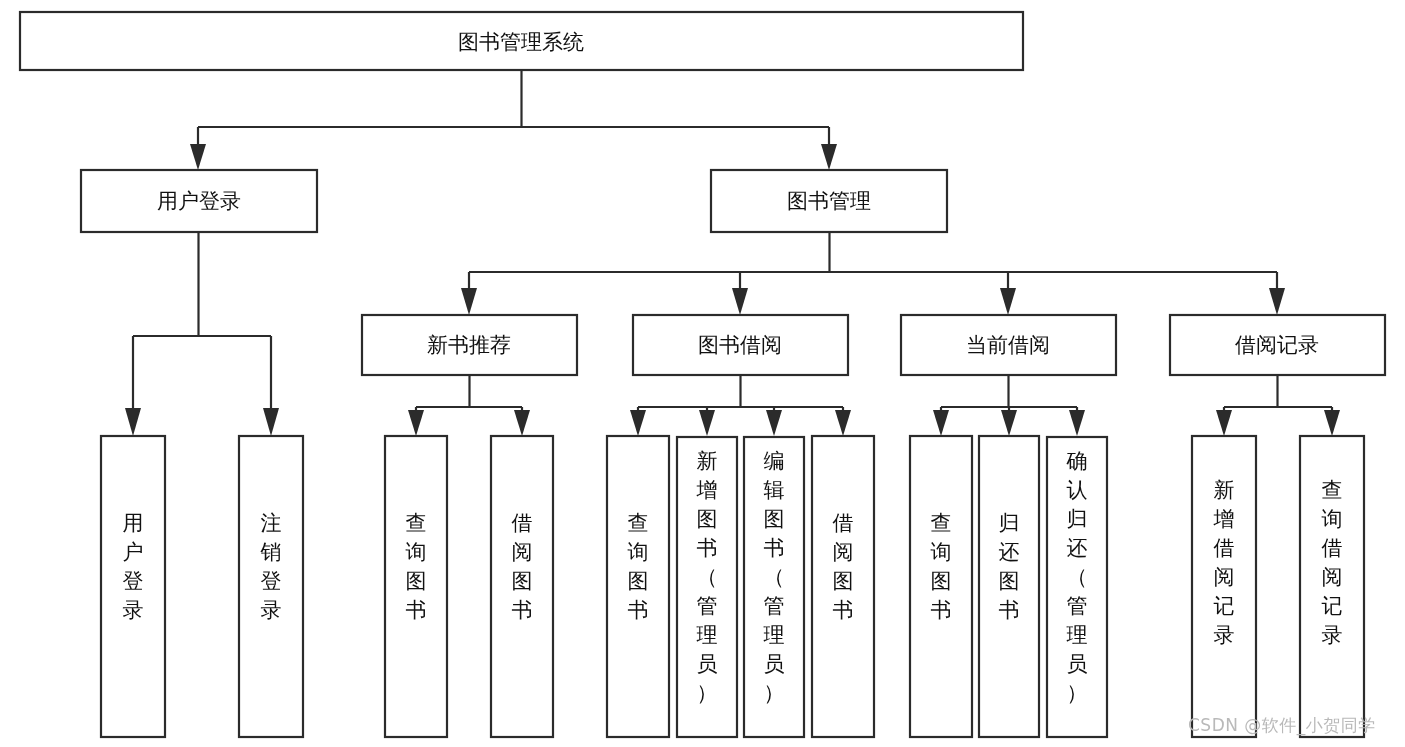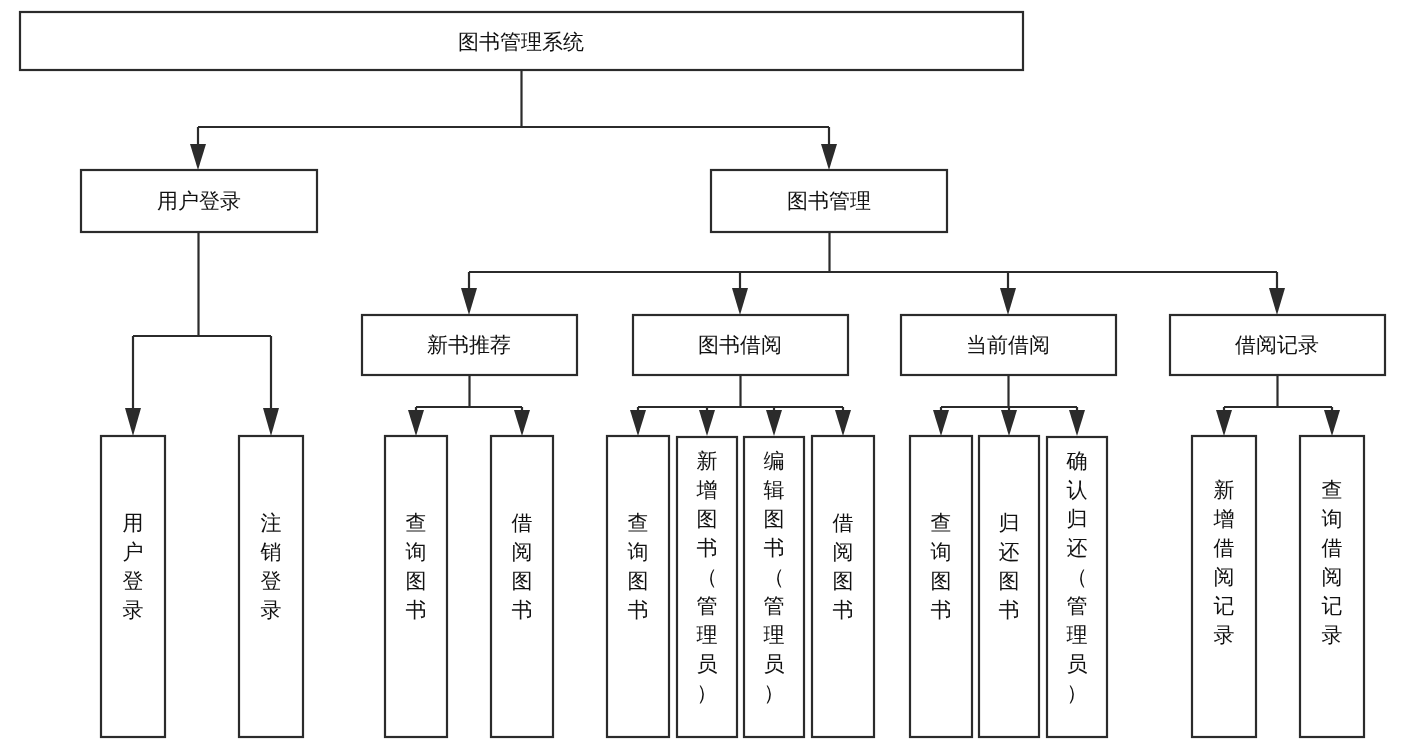--- a/index.html
+++ b/index.html
@@ -219,13 +219,14 @@
       <rect class="node-rect" x="1192" y="436" width="64" height="301"></rect>
       <text class="node-label-v" x="1224" y="497"><tspan x="1224" y="497">新</tspan><tspan x="1224" y="526">增</tspan><tspan x="1224" y="555">借</tspan><tspan x="1224" y="584">阅</tspan><tspan x="1224" y="613">记</tspan><tspan x="1224" y="642">录</tspan></text>
     </g>
     <g>
       <rect class="node-rect" x="1300" y="436" width="64" height="301"></rect>
       <text class="node-label-v" x="1332" y="497"><tspan x="1332" y="497">查</tspan><tspan x="1332" y="526">询</tspan><tspan x="1332" y="555">借</tspan><tspan x="1332" y="584">阅</tspan><tspan x="1332" y="613">记</tspan><tspan x="1332" y="642">录</tspan></text>
     </g>
 
   </svg>
 
+  <div class="watermark-text">CSDN @软件_小贺同学</div>
 </div>
 
 </body></html>

